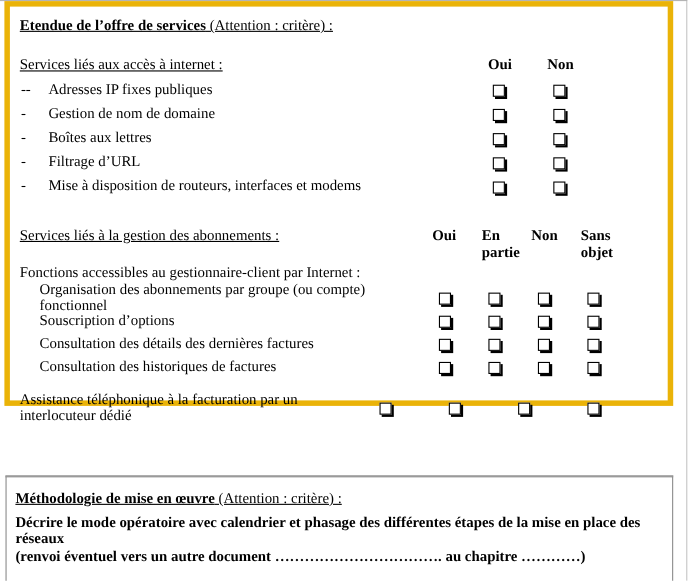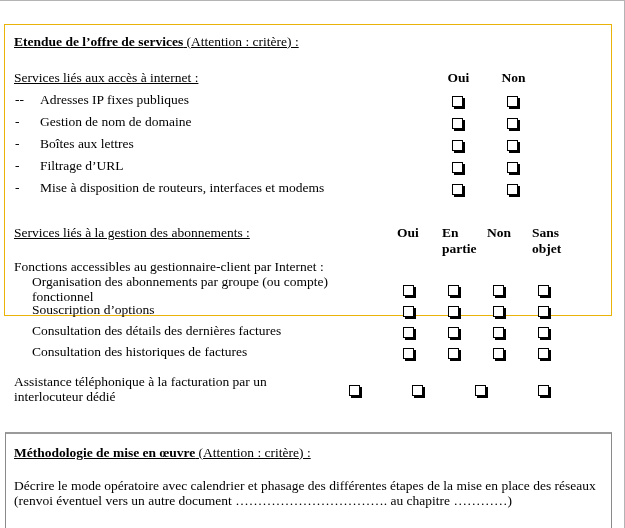--- a/index.html
+++ b/index.html
@@ -7,21 +7,21 @@
     width:625px;height:528px;background:#ffffff;position:relative;
     font-family:"Liberation Serif","DejaVu Serif",serif;
     font-size:13.5px;color:#000;line-height:1.15;
     overflow:hidden;
   }
   .page{
     position:absolute;inset:0;
     border-top:1px solid #b4b4b4;border-right:1px solid #b4b4b4;
   }
   .frame{position:absolute;background:#fff;box-sizing:border-box;}
-  .box1{left:4px;top:23px;width:608px;height:292px;border:1px solid #eab308;padding:9px 0 0 5px;}
+  .box1{left:4px;top:0;width:608px;height:368px;border:5px solid #eab308;padding:9px 0 0 5px;}
   .box2{left:5px;top:431px;width:607px;height:100px;border:1px solid #8a8a8a;border-top:2px solid #9a9a9a;padding:11px 8px 0 6px;}
   .u{text-decoration:underline;}
   b,.bold{font-weight:bold;}
   .title{margin:0 0 20px 4px;}
   .row{display:flex;align-items:center;height:22px;padding-right:70px;}
   .row2{display:flex;align-items:center;height:21px;padding-right:44px;}
   .hdr{display:flex;align-items:baseline;padding-right:70px;margin-bottom:4px;}
   .hdr2{display:flex;align-items:flex-start;padding-right:44px;margin-top:26px;}
   .label{flex:1;min-width:0;}
   .bullet{display:inline-block;width:30px;padding-left:5px;box-sizing:border-box;}
@@ -32,21 +32,21 @@
   .colhead1{width:55px;flex:0 0 55px;text-align:center;font-weight:bold;}
   .colhead2{width:45px;flex:0 0 45px;font-weight:bold;text-align:left;padding-left:10px;box-sizing:border-box;word-spacing:normal;}
   .colhead2 span{display:block;}
   .cb{
     display:inline-block;width:9px;height:9px;background:#fff;
     border:1.5px solid #000;box-shadow:2px 2px 0 #000;
     margin-right:2px;vertical-align:middle;
   }
   .intro{margin:3px 0 4px 4px;}
   .assist{margin-top:16px;gap:18px;}
-  .body-text{margin:17px 0 0 2px;}
+  .body-text{margin:6px 0 0 2px;font-weight:bold;}
   .body-text div{margin:0;}
 </style>
 </head>
 <body>
 
 <div class="page">
 
   <div class="frame box1">
 
     <div class="title">

